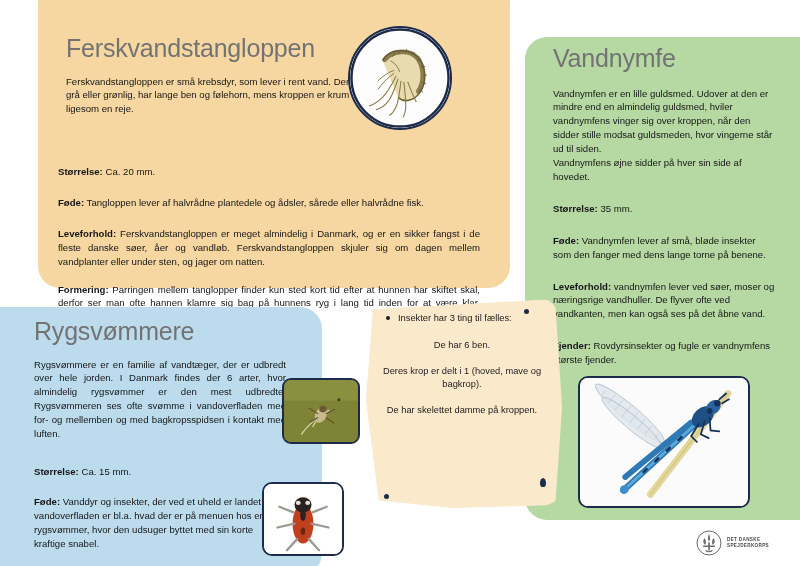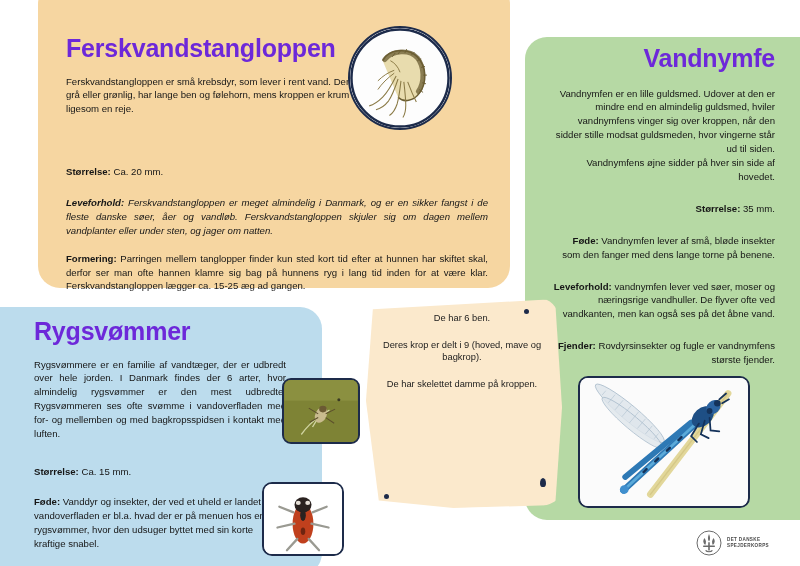--- a/index.html
+++ b/index.html
@@ -35,33 +35,33 @@
   #panel-fakta{
     left:366px;top:300px;width:196px;height:208px;
     background:#fbe9cc;
     border-radius:26px 18px 30px 22px / 22px 30px 18px 26px;
     transform:rotate(-0.6deg);
     clip-path:polygon(4% 4%, 97% 0%, 100% 52%, 96% 99%, 44% 100%, 6% 96%, 0% 48%);
   }
 
   
   .title{
-    font-size:25px;font-weight:700;letter-spacing:-0.2px;
-    color:#6d28d9;margin:0 0 12px 0;line-height:1.1;
+    font-size:25px;font-weight:400;letter-spacing:-0.2px;
+    color:#737373;margin:0 0 12px 0;line-height:1.1;
   }
   .body-text{font-size:9.6px;line-height:1.45;margin:0 0 10px 0;}
   .body-text.justify{text-align:justify;}
   .lbl{font-weight:700;}
 
   #tanglop-content{position:absolute;left:66px;top:35px;width:300px;}
-  #tanglop-wide{position:absolute;left:66px;top:148px;width:422px;}
+  #tanglop-wide{position:absolute;left:58px;top:148px;width:422px;}
 
   #rygsv-content{position:absolute;left:34px;top:318px;width:252px;}
 
-  #vandnymfe-content{position:absolute;left:553px;top:45px;width:222px;text-align:right;}
+  #vandnymfe-content{position:absolute;left:553px;top:45px;width:222px;}
 
   
   #fakta-inner{
     position:absolute;left:380px;top:312px;width:172px;height:186px;
     font-size:9.3px;line-height:1.35;color:#1b1b1b;text-align:center;
   }
   #fakta-inner .fakta-head{text-align:left;padding-left:18px;margin-bottom:14px;position:relative;}
   #fakta-inner .fakta-head .bullet{
     position:absolute;left:6px;top:4px;width:4px;height:4px;border-radius:50%;background:#1b1b1b;
   }
@@ -110,21 +110,24 @@
 
   <div id="tanglop-content">
     <h1 class="title">Ferskvandstangloppen</h1>
     <p class="body-text">Ferskvandstangloppen er små krebsdyr, som lever i rent vand. Den er grå eller grønlig, har lange ben og følehorn, mens kroppen er krum ligesom en reje.</p>
   </div>
 
   <div id="tanglop-wide">
     <p class="body-text" style="margin-top:17px;">
       <span class="lbl">Størrelse:</span><span> Ca. 20 mm.</span>
     </p>
-    <p class="body-text justify" style="margin-top:17px;font-style:italic;">
+    <p class="body-text" style="margin-top:17px;">
+      <span class="lbl">Føde:</span><span> Tangloppen lever af halvrådne plantedele og ådsler, sårede eller halvrådne fisk.</span>
+    </p>
+    <p class="body-text justify" style="margin-top:17px;">
       <span class="lbl">Leveforhold:</span><span> Ferskvandstangloppen er meget almindelig i Danmark, og er en sikker fangst i de fleste danske søer, åer og vandløb. Ferskvandstangloppen skjuler sig om dagen mellem vandplanter eller under sten, og jager om natten.</span>
     </p>
     <p class="body-text justify" style="margin-top:14px;">
       <span class="lbl">Formering:</span><span> Parringen mellem tanglopper finder kun sted kort tid efter at hunnen har skiftet skal, derfor ser man ofte hannen klamre sig bag på hunnens ryg i lang tid inden for at være klar. Ferskvandstangloppen lægger ca. 15-25 æg ad gangen.</span>
     </p>
   </div>
 
   <div class="photo" id="img-tangloppe">
     <svg viewBox="0 0 104 104" width="100%" height="100%">
       <circle cx="52" cy="52" r="51" fill="#fdfdfd"></circle>
@@ -149,21 +152,21 @@
       <path d="M46 44 C40 46 34 50 29 55" fill="none" stroke="#8a7a46" stroke-width="1"></path>
       <path d="M46 47 C39 52 33 58 29 64" fill="none" stroke="#8a7a46" stroke-width="1"></path>
       <path d="M52 46 C50 40 46 36 42 34" fill="none" stroke="#8a7a46" stroke-width="1"></path>
       <circle cx="52" cy="52" r="50.5" fill="none" stroke="#1d2b4a" stroke-width="2.6"></circle>
     </svg>
   </div>
 
   <div class="panel" id="panel-rygsvommer"></div>
 
   <div id="rygsv-content">
-    <h1 class="title">Rygsvømmer</h1>
+    <h1 class="title">Rygsvømmere</h1>
     <p class="body-text justify">Rygsvømmere er en familie af vandtæger, der er udbredt over hele jorden. I Danmark findes der 6 arter, hvor almindelig rygsvømmer er den mest udbredte. Rygsvømmeren ses ofte svømme i vandoverfladen med for- og mellemben og med bagkropsspidsen i kontakt med luften.</p>
     <p class="body-text" style="margin-top:24px;">
       <span class="lbl">Størrelse:</span><span> Ca. 15 mm.</span>
     </p>
     <p class="body-text" style="margin-top:16px;">
       <span class="lbl">Føde:</span><span> Vanddyr og insekter, der ved et uheld er landet på vandoverfladen er bl.a. hvad der er på menuen hos en rygsvømmer, hvor den udsuger byttet med sin korte kraftige snabel.</span>
     </p>
     <p class="body-text" style="margin-top:16px;">
       <span class="lbl">Leveforhold:</span><span> De lever i damme, moser og søer.</span>
     </p>
@@ -268,22 +271,26 @@
           <path d="M143 22 L150 16"></path>
           <path d="M146 26 L153 22"></path>
         </g>
       </g>
     </svg>
   </div>
 
   <div class="panel" id="panel-fakta"></div>
 
   <div id="fakta-inner">
+    <div class="fakta-head">
+      <span class="bullet"></span>
+      <span>Insekter har 3 ting til fælles:</span>
+    </div>
     <p>De har 6 ben.</p>
-    <p>Deres krop er delt i 9 (hoved, mave og bagkrop).</p>
+    <p>Deres krop er delt i 1 (hoved, mave og bagkrop).</p>
     <p>De har skelettet damme på kroppen.</p>
   </div>
 
   <span class="deco-dot" id="deco-dot-1"></span>
   <span class="deco-dot" id="deco-dot-2"></span>
   <span class="deco-dot" id="deco-dot-3"></span>
 
   <div id="logo">
     <svg width="26" height="26" viewBox="0 0 26 26">
       <circle cx="13" cy="13" r="12" fill="none" stroke="#6a6a6a" stroke-width="1"></circle>

